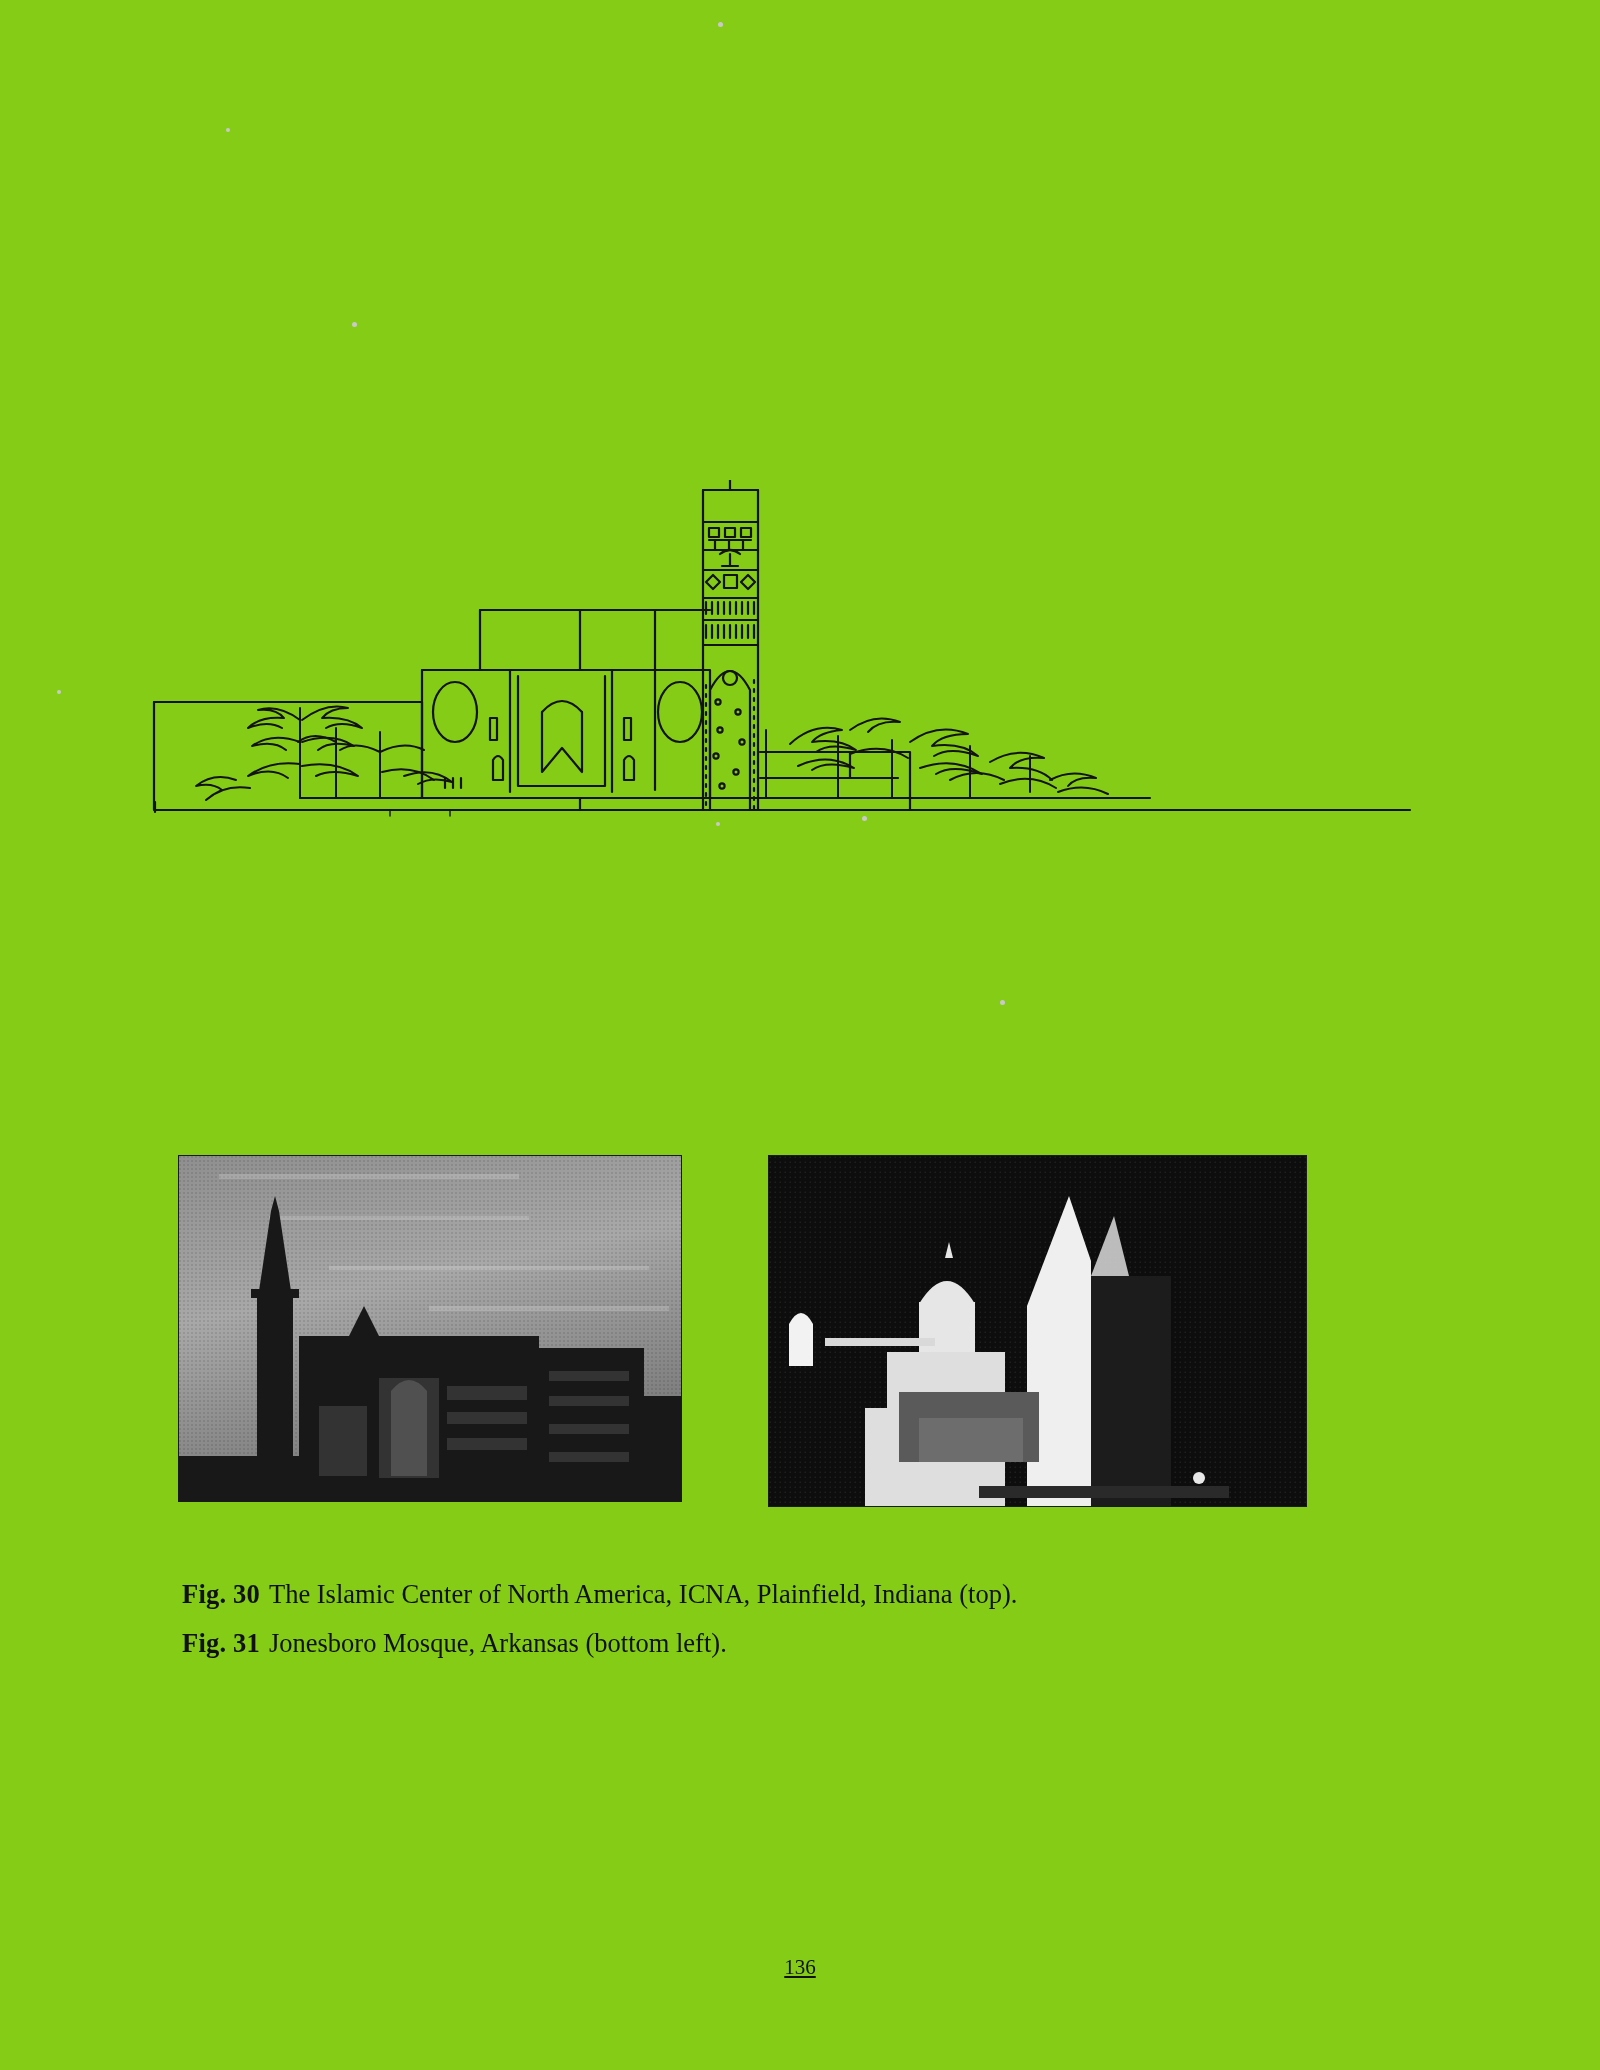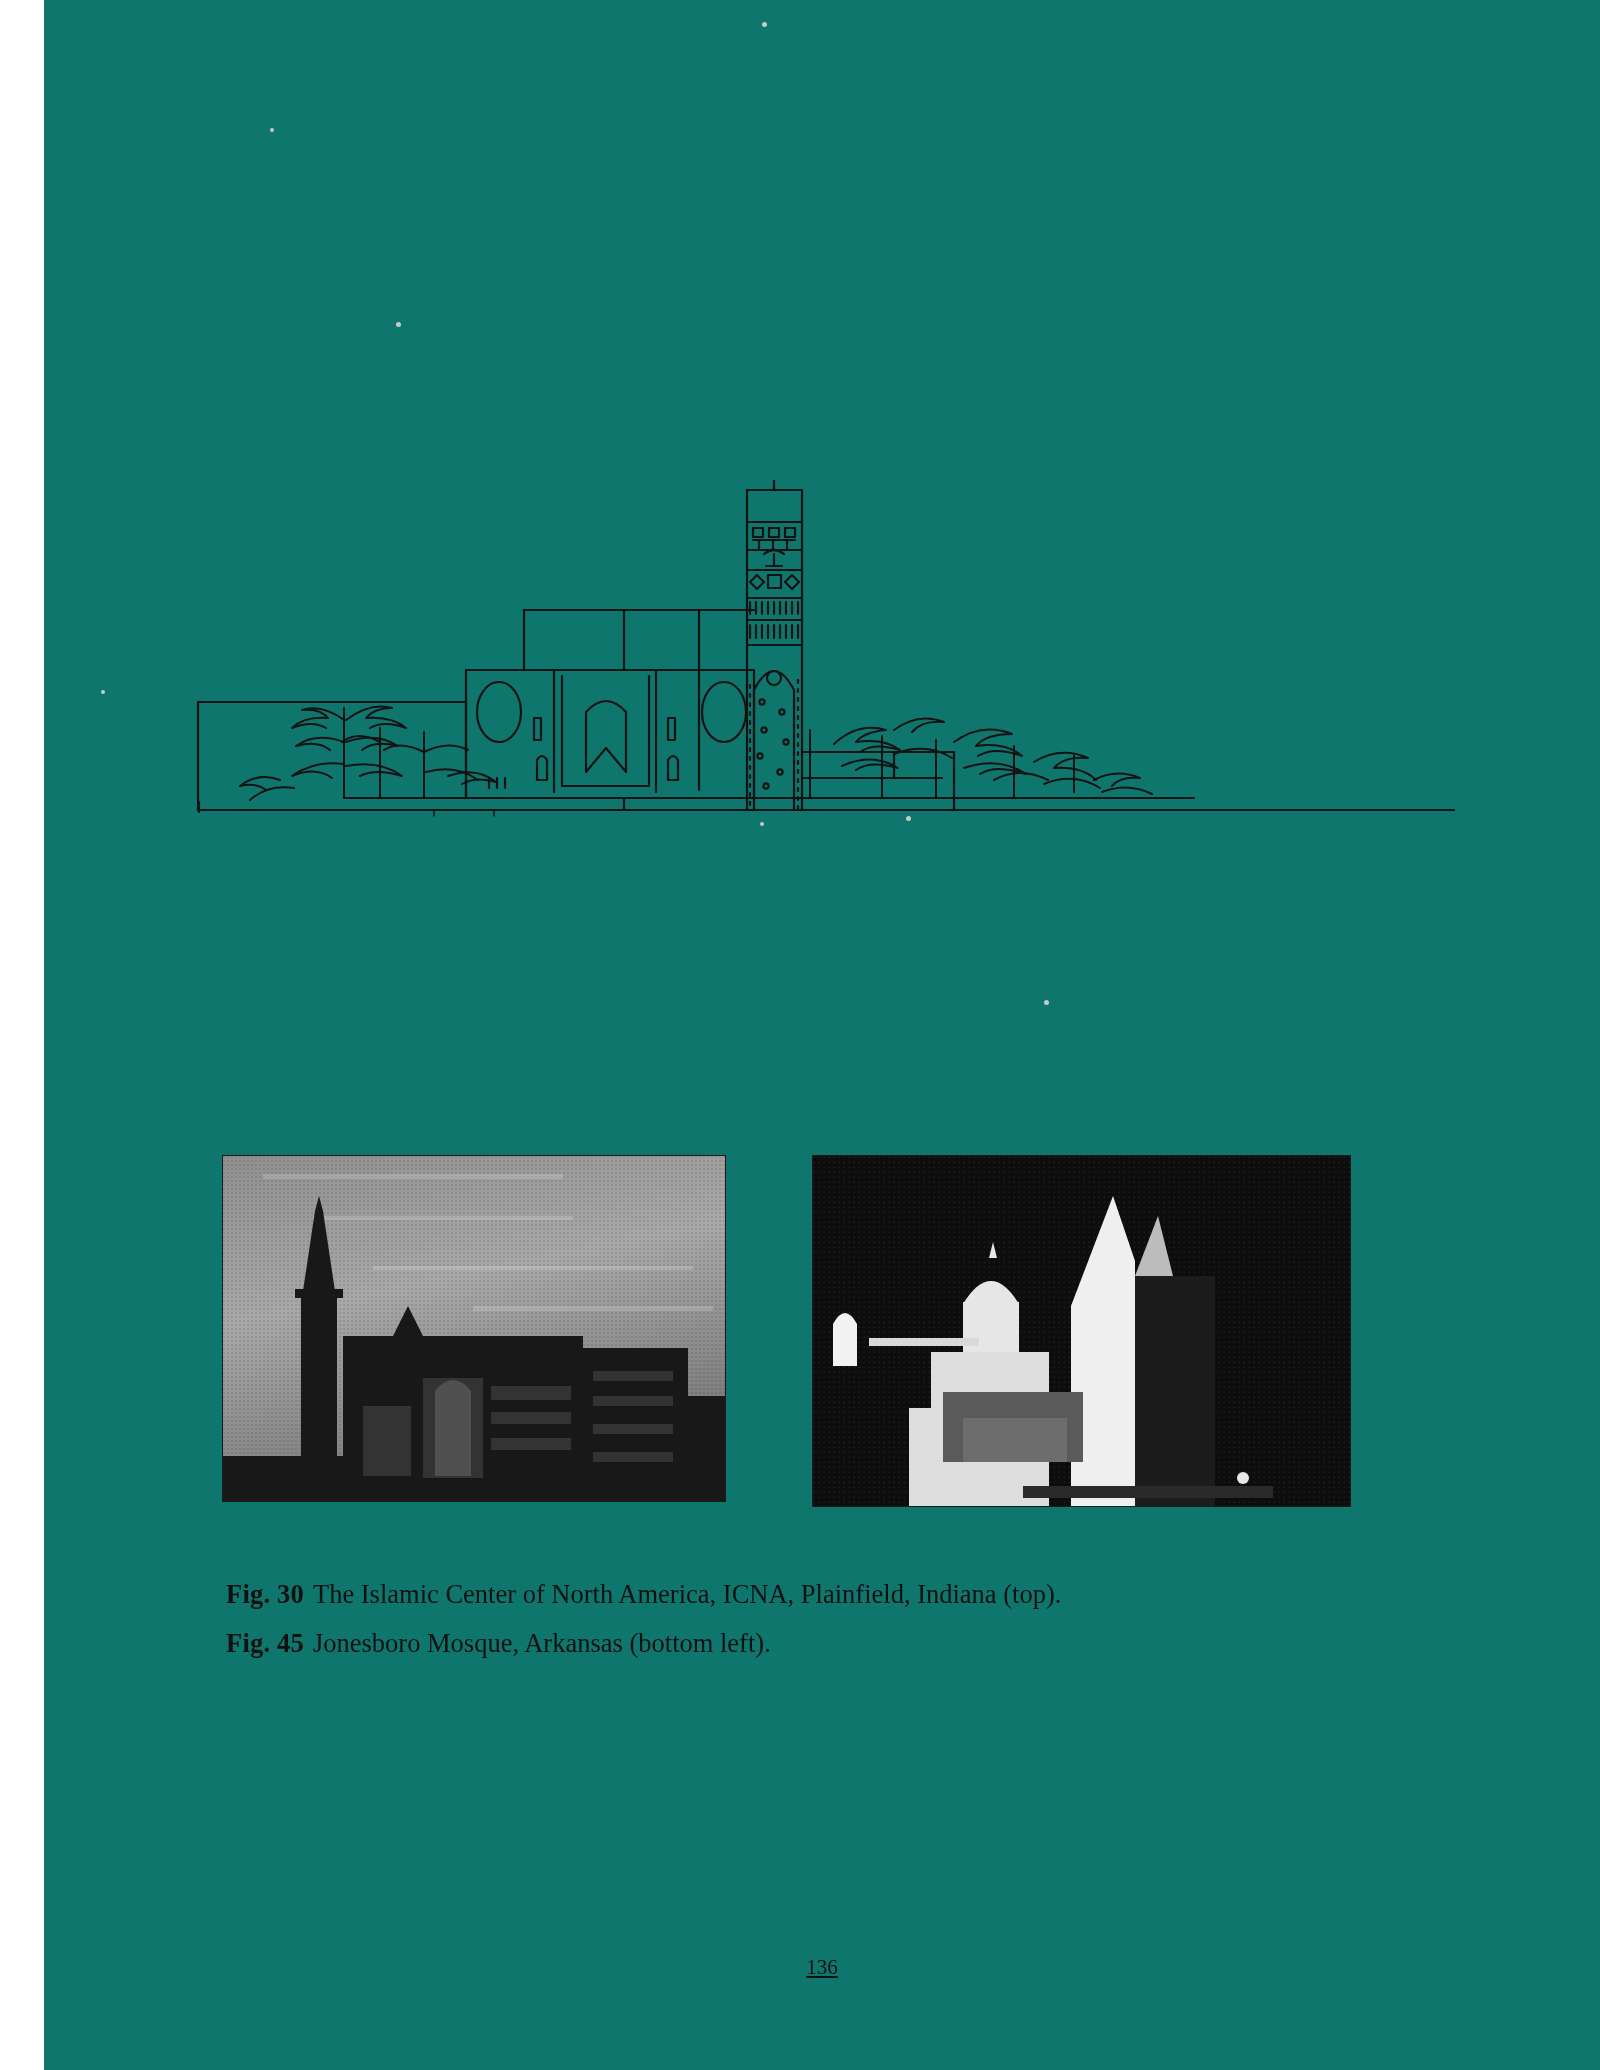--- a/index.html
+++ b/index.html
@@ -12,22 +12,21 @@
     height: 2070px;
     position: relative;
     font-family: "Liberation Serif", serif;
     color: #000000;
     overflow: hidden;
   }
 
   .page {
     position: absolute;
     inset: 0;
-    background: #0f766e;
-    margin-left: 44px;
+    background: #84cc16;
   }
 
   
   .figure-top {
     position: absolute;
     left: 150px;
     top: 480px;
     width: 1300px;
     height: 620px;
   }
@@ -355,19 +354,19 @@
         <circle cx="430" cy="322" r="6" fill="#e8e8e8"></circle>
       </svg>
     </div>
   </div>
 
   <div class="captions">
     <div class="caption-line">
       <span class="fig-label">Fig. 30</span><span class="fig-text">The Islamic Center of North America, ICNA, Plainfield, Indiana (top).</span>
     </div>
     <div class="caption-line">
-      <span class="fig-label">Fig. 45</span><span class="fig-text">Jonesboro Mosque, Arkansas (bottom left).</span>
+      <span class="fig-label">Fig. 31</span><span class="fig-text">Jonesboro Mosque, Arkansas (bottom left).</span>
     </div>
   </div>
 
   <div class="page-number">136</div>
 
 </div>
 
 </body></html>

